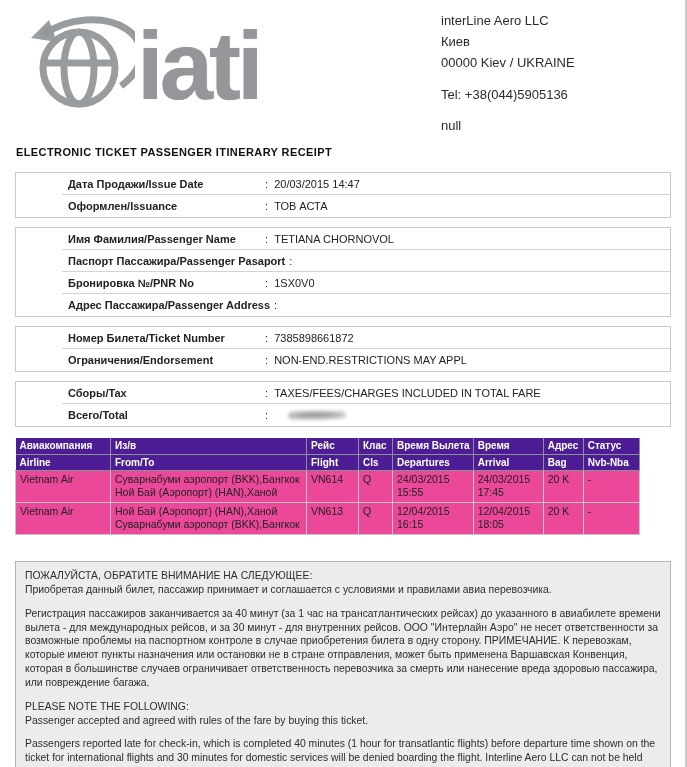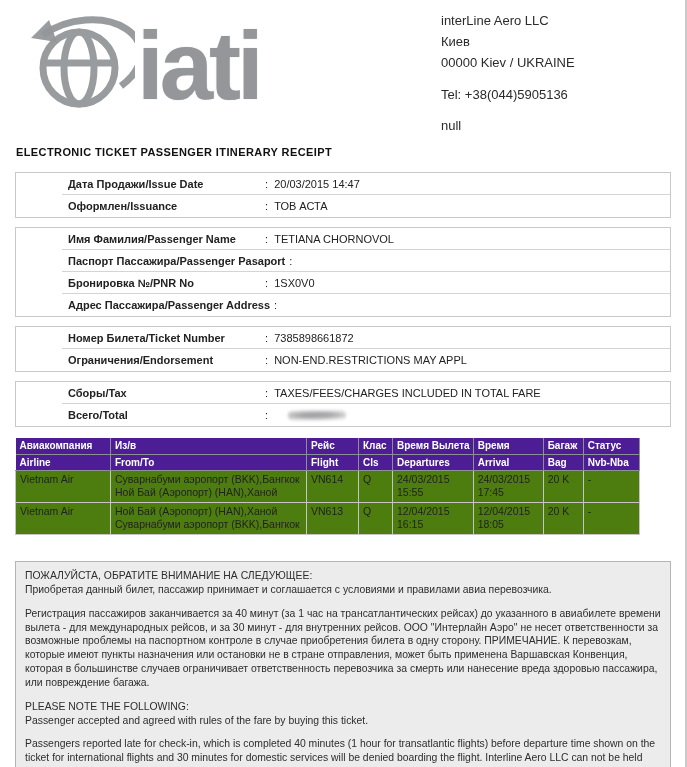--- a/index.html
+++ b/index.html
@@ -68,21 +68,21 @@
   table.flights th, table.flights td {
     font-size: 10px; text-align: left; vertical-align: top;
     padding: 2px 3px 2px 4px; overflow: hidden;
   }
   table.flights thead th {
     background: #4c1d95; color: #fff; font-weight: 700;
     border-right: 1px solid #8d9093; border-bottom: 1px solid #8d9093;
     white-space: nowrap; height: 16px;
   }
   table.flights tbody td {
-    border: 1px solid #c5c5c5; background: #4d7c0f; color: #222;
+    border: 1px solid #c5c5c5; background: #ec4899; color: #222;
     font-size: 10.5px; height: 32px;
   }
   .cell-line { display: block; line-height: 1.3; white-space: nowrap; }
   .col-airline { width: 95px; } .col-fromto { width: 196px; } .col-flight { width: 52px; }
   .col-cls { width: 34px; } .col-dep { width: 69px; } .col-arr { width: 70px; }
   .col-bag { width: 40px; } .col-status { width: 56px; }
 
   
   .notice {
     margin-top: 26px;
@@ -195,21 +195,21 @@
         <col class="col-status">
     </colgroup>
     <thead>
       <tr>
         <th>Авиакомпания</th>
         <th>Из/в</th>
         <th>Рейс</th>
         <th>Клас</th>
         <th>Время Вылета</th>
         <th>Время</th>
-        <th>Багаж</th>
+        <th>Адрес</th>
         <th>Статус</th>
       </tr>
       <tr>
         <th>Airline</th>
         <th>From/To</th>
         <th>Flight</th>
         <th>Cls</th>
         <th>Departures</th>
         <th>Arrival</th>
         <th>Bag</th>

